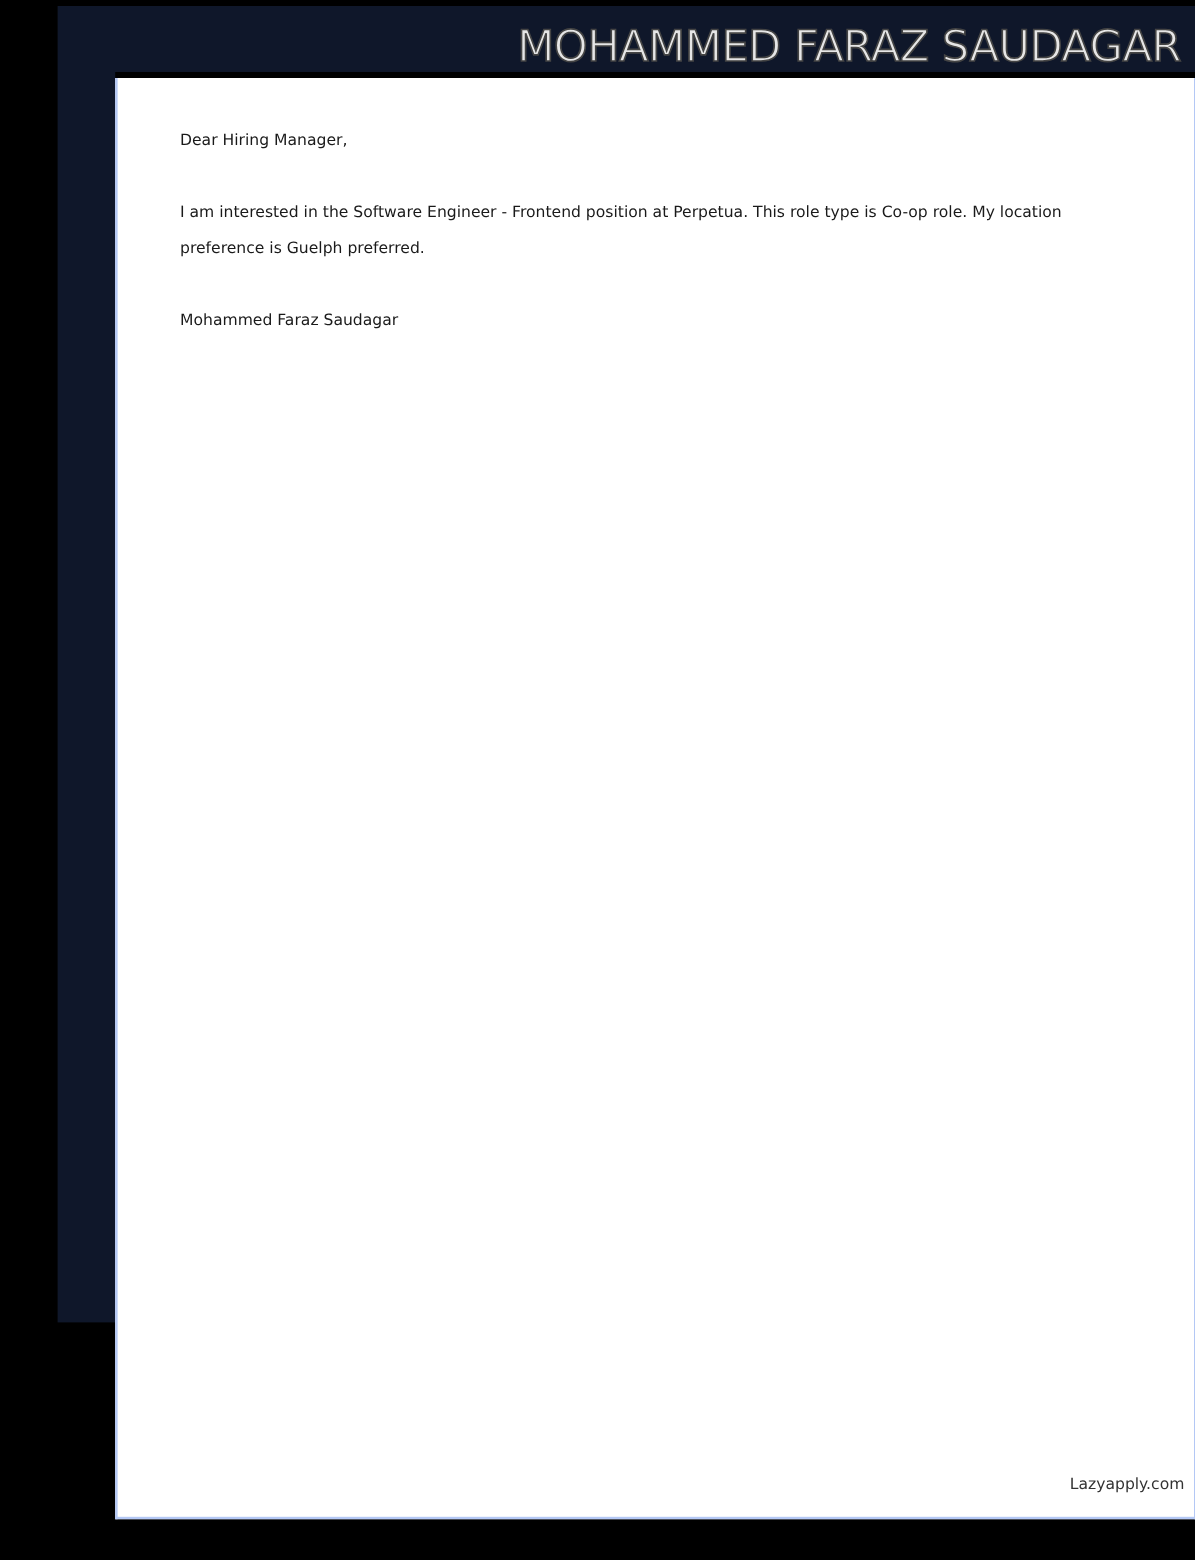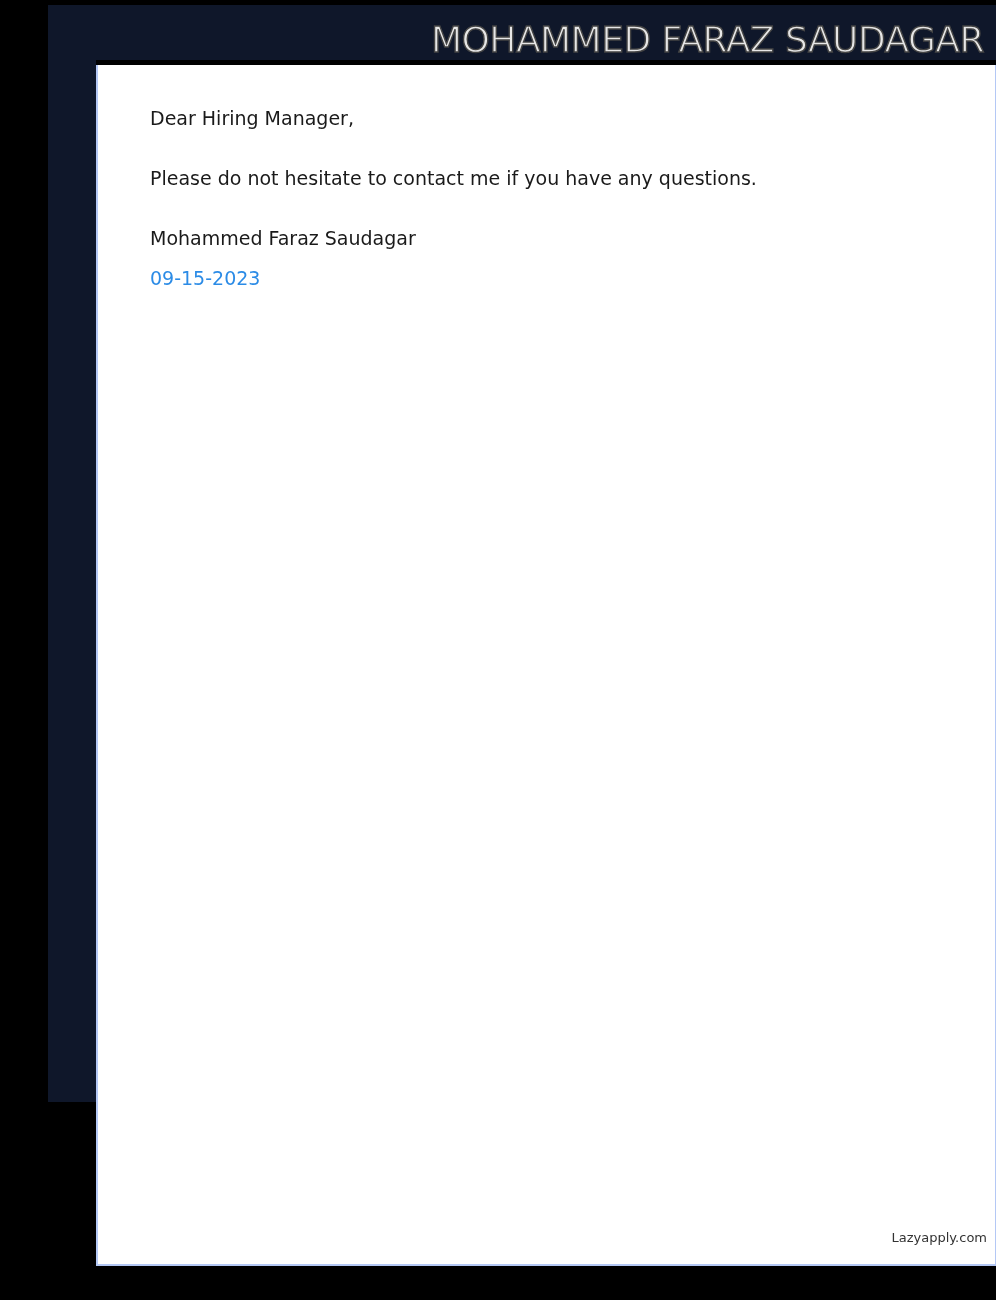--- a/index.html
+++ b/index.html
@@ -32,38 +32,37 @@
   .paper {
     position: absolute; left: 48px; top: 60px;
     width: 897px; height: 1199px;
     background: #fff;
     border-left: 2px solid #b4c8f5;
     border-right: 2px solid #b4c8f5;
     border-bottom: 2px solid #b4c8f5;
   }
   .letter {
     position: absolute; left: 52px; top: 38px; width: 800px;
-    font-size: 19px; line-height: 30px; color: #1a1a1a;
+    font-size: 13px; line-height: 30px; color: #1a1a1a;
   }
   .letter p { margin: 0 0 30px 0; }
   .letter p.sig { margin-bottom: 10px; }
   .date { color: #2b8be6; }
   .footer {
     position: absolute; right: 8px; bottom: 19px;
     font-size: 13px; color: #333;
   }
 </style>
 </head>
 <body>
 
 <div class="frame">
   <div class="title">MOHAMMED FARAZ SAUDAGAR</div>
   <div class="rule"></div>
   <div class="paper">
     <div class="letter">
       <p>Dear Hiring Manager,</p>
-      <p>Please do not hesitate to contact me if you have any questions.</p>
+      <p>I am interested in the Software Engineer - Frontend position at Perpetua. This role type is Co-op role. My location preference is Guelph preferred.</p>
       <p class="sig">Mohammed Faraz Saudagar</p>
-      <p class="date">09-15-2023</p>
     </div>
     <div class="footer">Lazyapply.com</div>
   </div>
 </div>
 
 </body></html>

